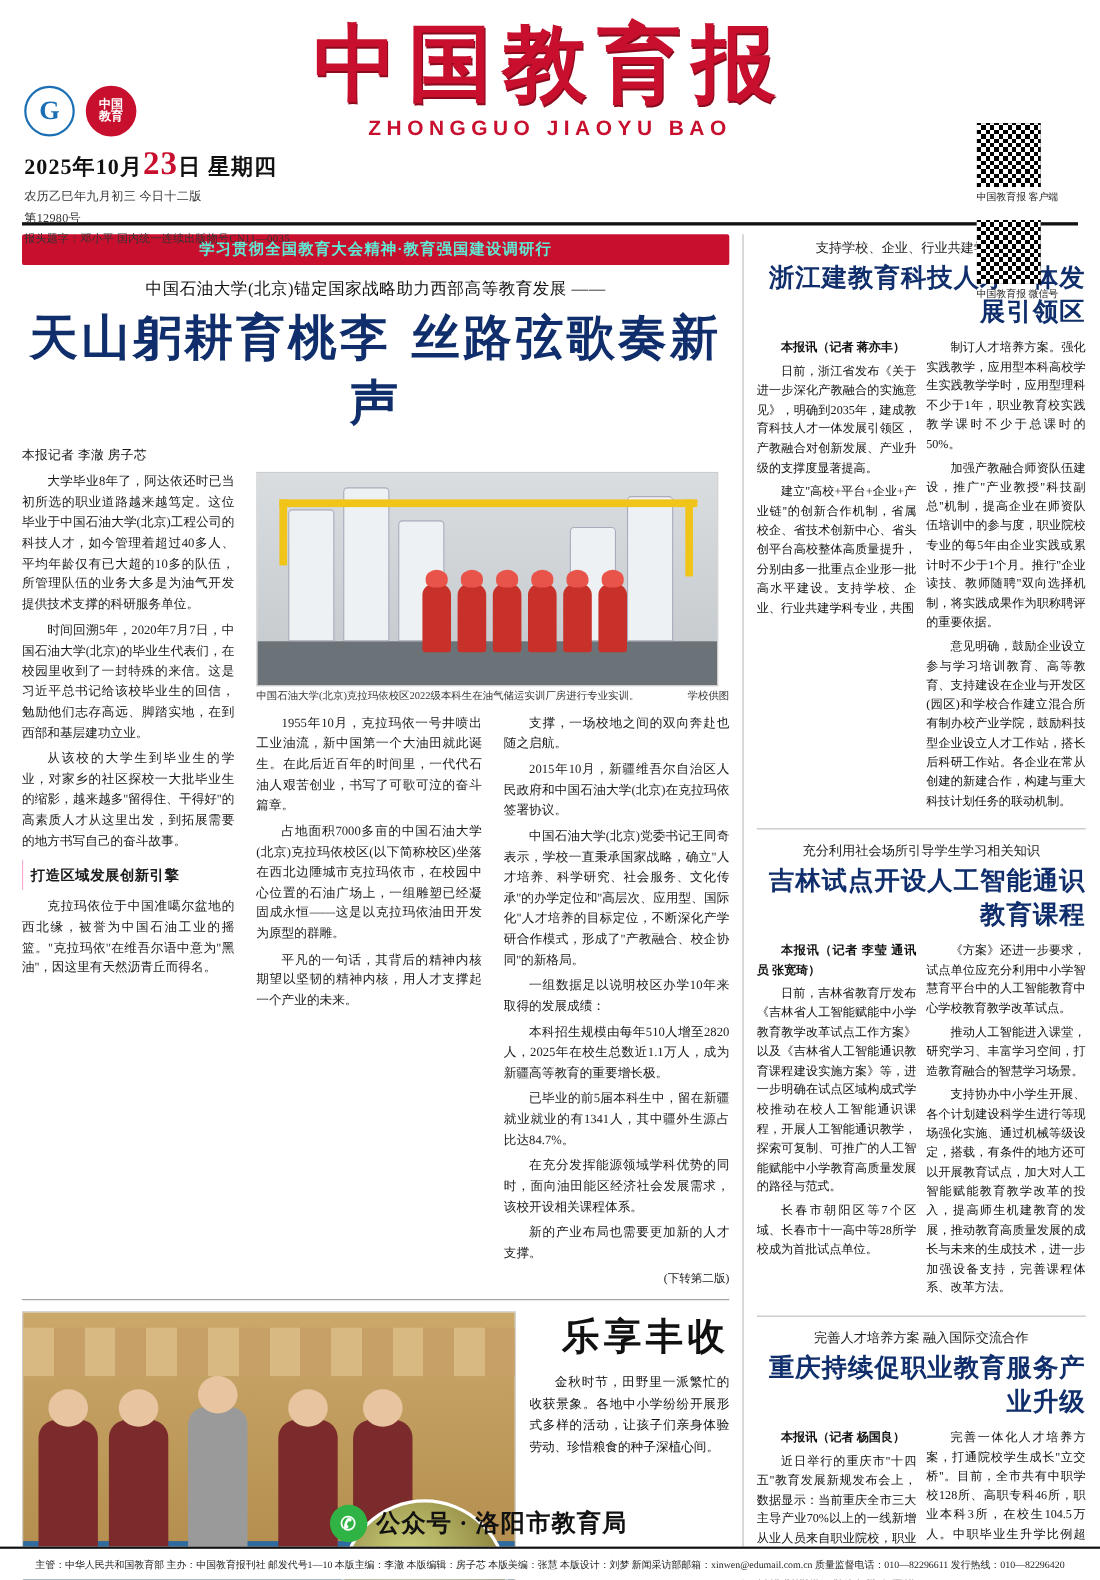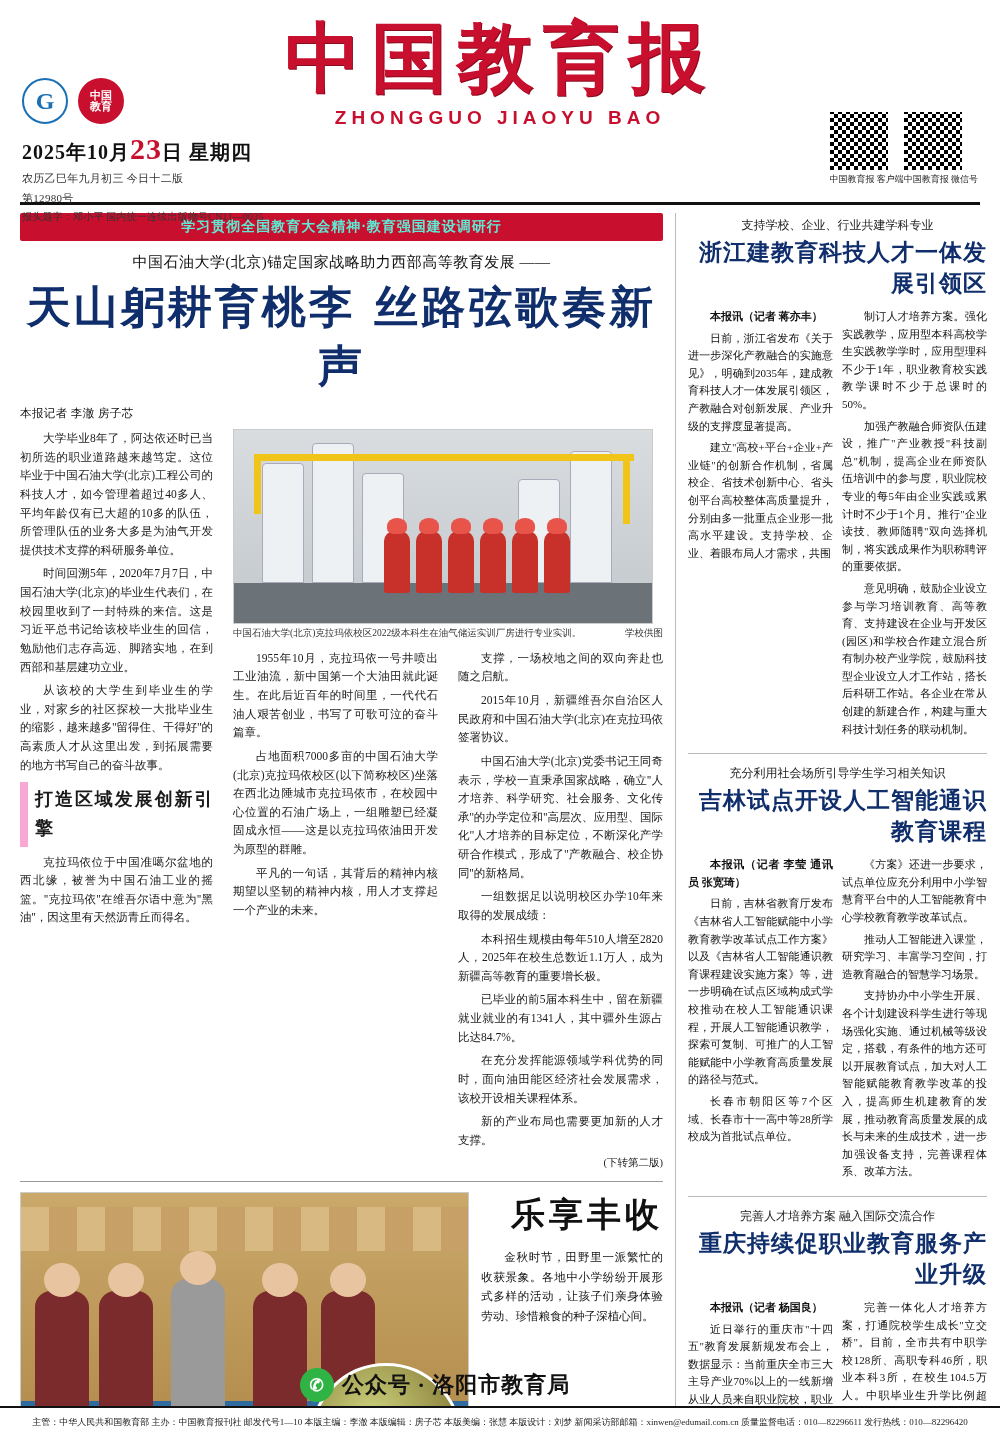--- a/index.html
+++ b/index.html
@@ -30,21 +30,21 @@
   .date-line2 { font-size:11px; color:#333; margin-top:5px; letter-spacing:0.3px;}
   .date-line3 { font-size:10px; color:#333; margin-top:4px; letter-spacing:0.2px;}
   .title-wrap { position:absolute; left:0; right:0; top:14px; text-align:center; }
   .paper-title {
     font-family:"DejaVu Serif", serif;
     font-size:76px; color:#c8102e; font-weight:bold;
     letter-spacing:10px; line-height:1.15;
     text-shadow:1px 1px 0 #8c0a1e;
   }
   .paper-pinyin { font-size:19px; color:#c8102e; letter-spacing:5px; font-weight:bold; margin-top:6px; font-family:"Liberation Sans", sans-serif;}
-  .qr-area { position:absolute; right:8px; top:112px; display:flex; gap:0; }
+  .qr-area { position:absolute; right:24px; top:112px; display:flex; gap:14px;flex-direction:column; }
   .qr-item { text-align:center; }
   .qr-box {
     width:58px; height:58px;
     background:
       repeating-linear-gradient(0deg,#000 0 4px,#fff 4px 8px),
       repeating-linear-gradient(90deg,#000 0 4px,#fff 4px 8px);
     background-blend-mode:difference;
   }
   .qr-cap { font-size:9px; color:#222; margin-top:4px; line-height:1.3; }
 
@@ -64,22 +64,22 @@
   .headline-main {
     text-align:center; font-size:44px; font-weight:bold; letter-spacing:3px;
     color:#0f2e6b; margin:6px 0 10px; font-family:"DejaVu Serif", serif;
   }
   .byline { font-size:11.5px; margin:6px 0 8px; letter-spacing:0.4px;}
 
   .art-cols { display:flex; gap:20px; }
   .art-col { font-size:11.5px; line-height:1.62; text-align:justify; color:#1a1a1a; }
   .art-col p { margin:0 0 5px; text-indent:2em; }
   .subhead-box {
-    border-left:8px solid #f9a8d4; padding:3px 0 3px 7px;
-    font-size:18px; font-weight:bold; margin:8px 0 6px; letter-spacing:0.5px;
+    border-left:1px solid #f9a8d4; padding:3px 0 3px 7px;
+    font-size:13px; font-weight:bold; margin:8px 0 6px; letter-spacing:0.5px;
   }
 
   .photo {
     position:relative; overflow:hidden; border:1px solid #ccc;
   }
   .cap { font-size:9.5px; color:#333; line-height:1.45; margin-top:3px; }
   .cap .credit { float:right; }
 
   
   .ph1 { width:420px; height:195px; background:linear-gradient(#d9dde0,#c3c8cc); }
@@ -269,21 +269,21 @@
     </div>
 
     <div class="col-right">
 
       <div class="r-shoulder">支持学校、企业、行业共建学科专业</div>
       <div class="r-headline">浙江建教育科技人才一体发展引领区</div>
       <div class="r-cols">
         <div style="width:145px">
           <p><b>本报讯（记者  蒋亦丰）</b></p>
           <p>日前，浙江省发布《关于进一步深化产教融合的实施意见》，明确到2035年，建成教育科技人才一体发展引领区，产教融合对创新发展、产业升级的支撑度显著提高。</p>
-          <p>建立''高校+平台+企业+产业链''的创新合作机制，省属校企、省技术创新中心、省头创平台高校整体高质量提升，分别由多一批重点企业形一批高水平建设。支持学校、企业、着眼布局人才需求，共围</p>
+          <p>建立''高校+平台+企业+产业链''的创新合作机制，省属校企、省技术创新中心、省头创平台高校整体高质量提升，分别由多一批重点企业形一批高水平建设。支持学校、企业、行业共建学科专业，共围</p>
         </div>
         <div style="width:145px">
           <p>制订人才培养方案。强化实践教学，应用型本科高校学生实践教学学时，应用型理科不少于1年，职业教育校实践教学课时不少于总课时的50%。</p>
           <p>加强产教融合师资队伍建设，推广''产业教授''科技副总''机制，提高企业在师资队伍培训中的参与度，职业院校专业的每5年由企业实践或累计时不少于1个月。推行''企业读技、教师随聘''双向选择机制，将实践成果作为职称聘评的重要依据。</p>
           <p>意见明确，鼓励企业设立参与学习培训教育、高等教育、支持建设在企业与开发区(园区)和学校合作建立混合所有制办校产业学院，鼓励科技型企业设立人才工作站，搭长后科研工作站。各企业在常从创建的新建合作，构建与重大科技计划任务的联动机制。</p>
         </div>
       </div>
 
       <div class="r-sep"></div>
 

